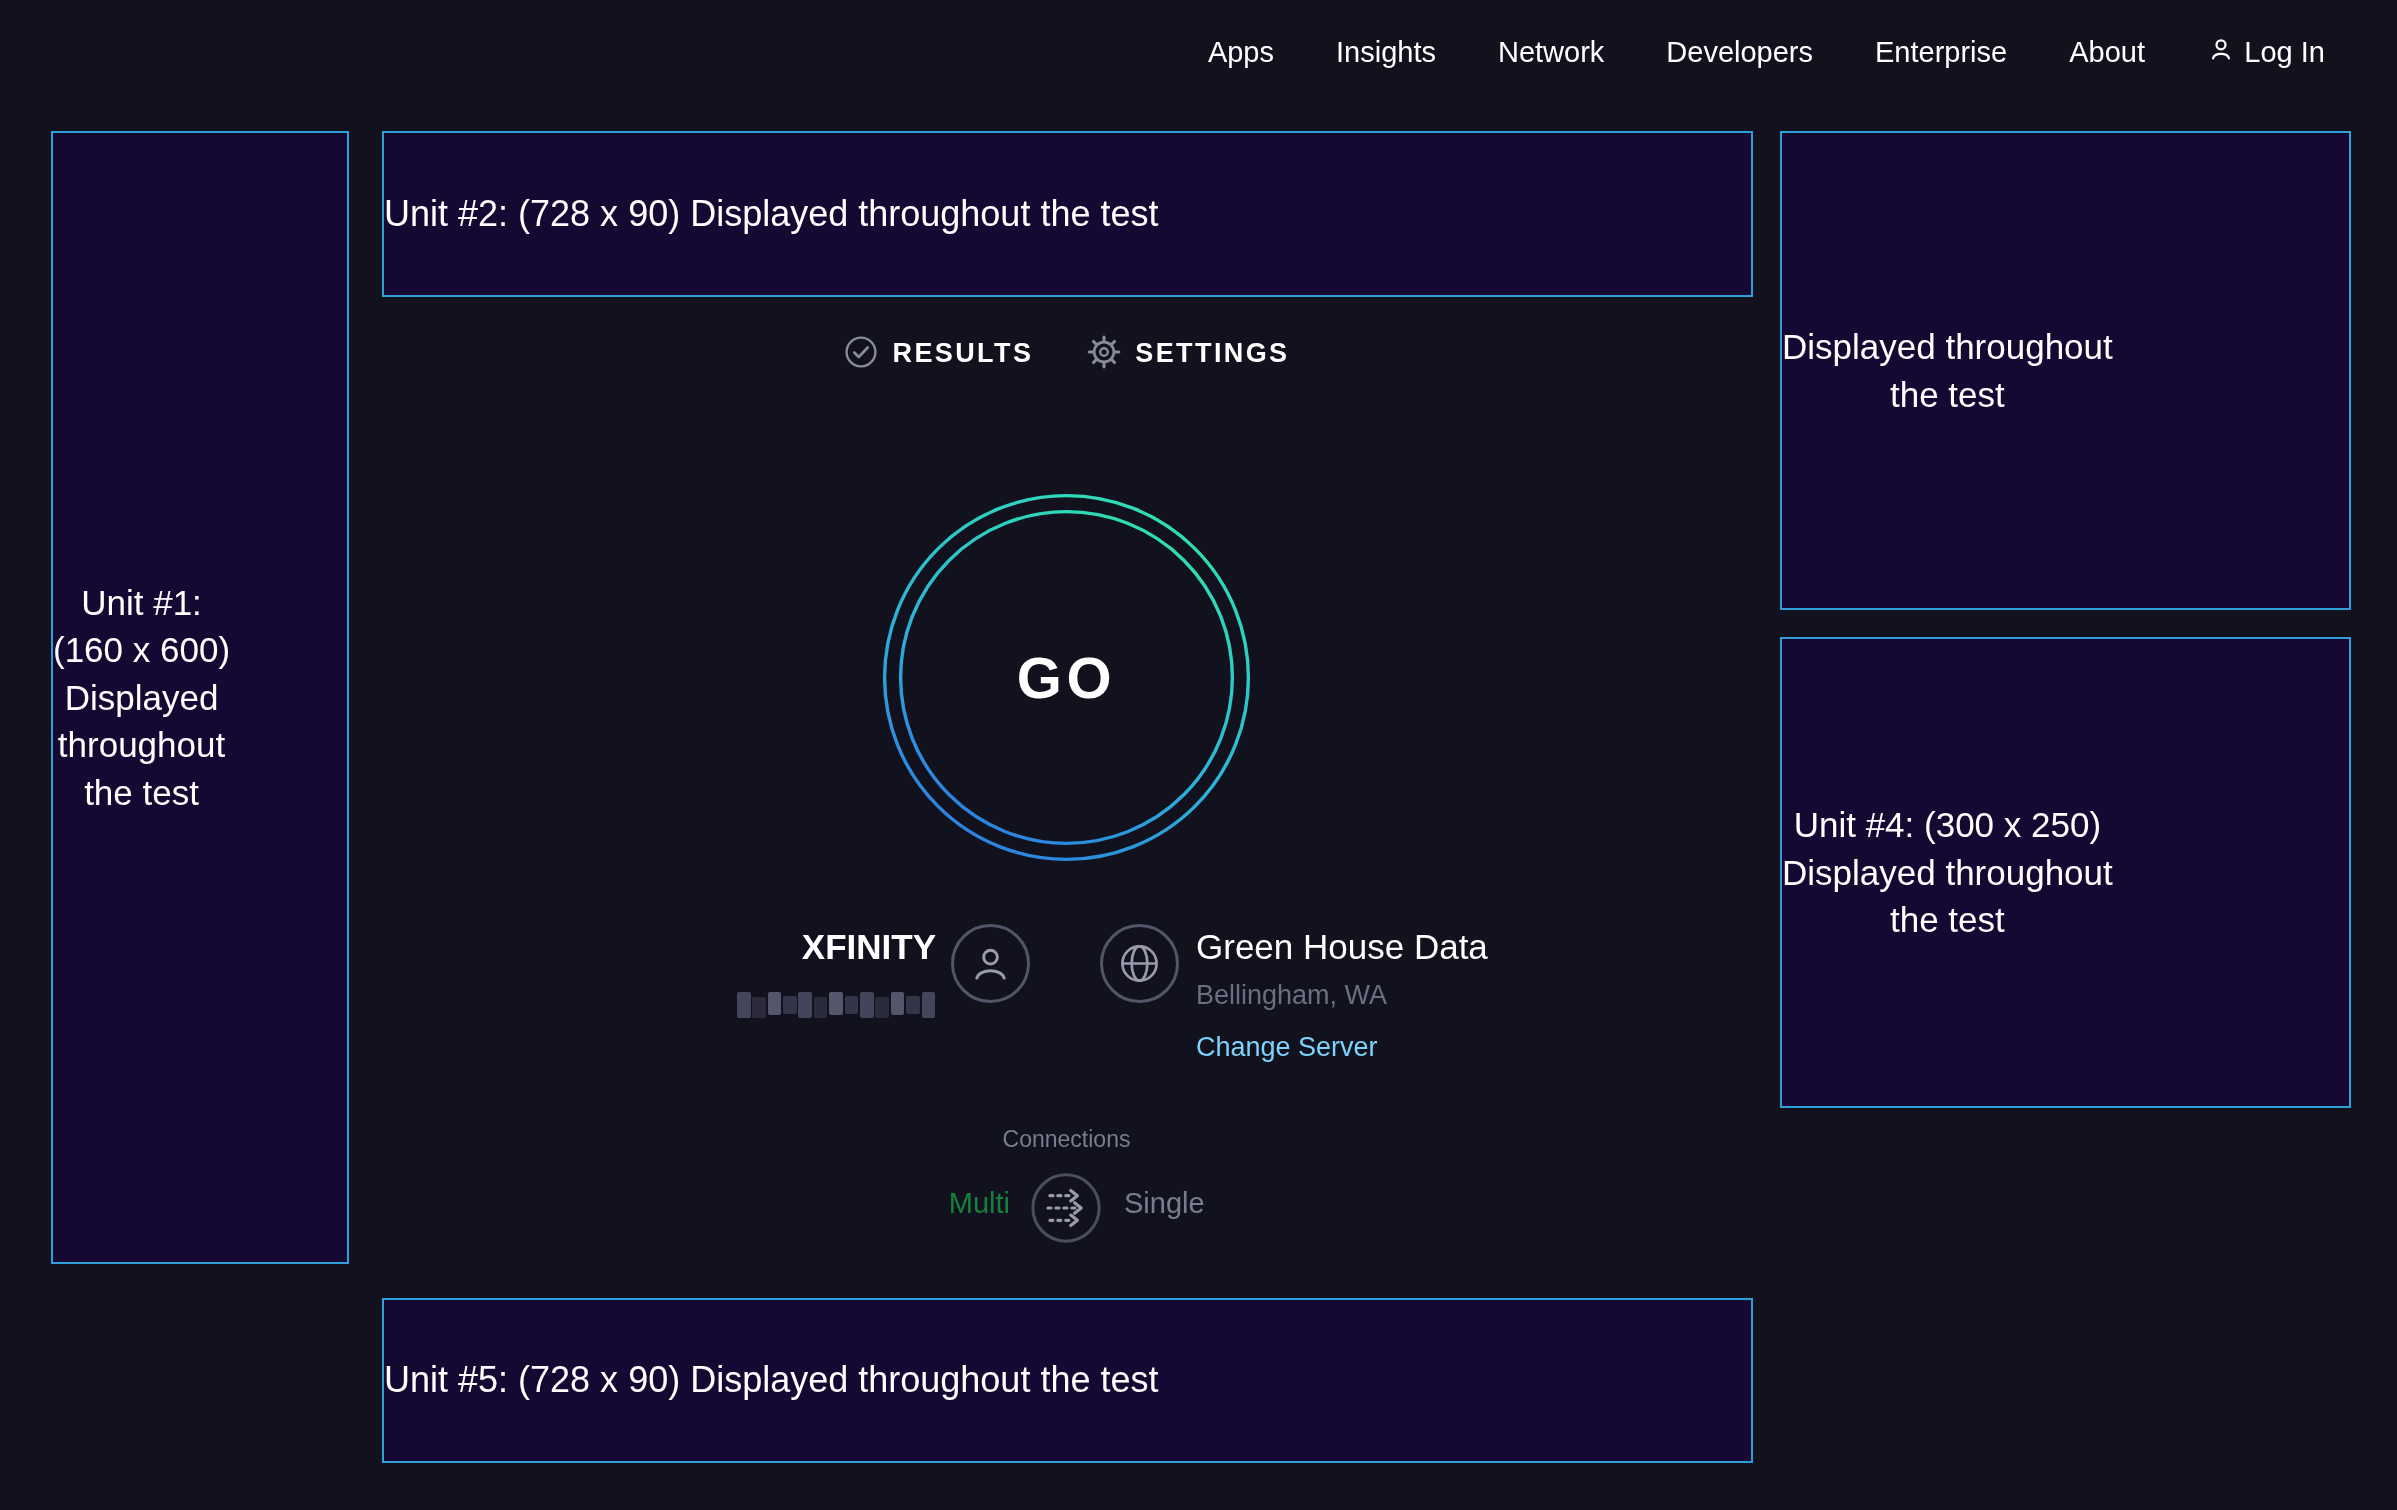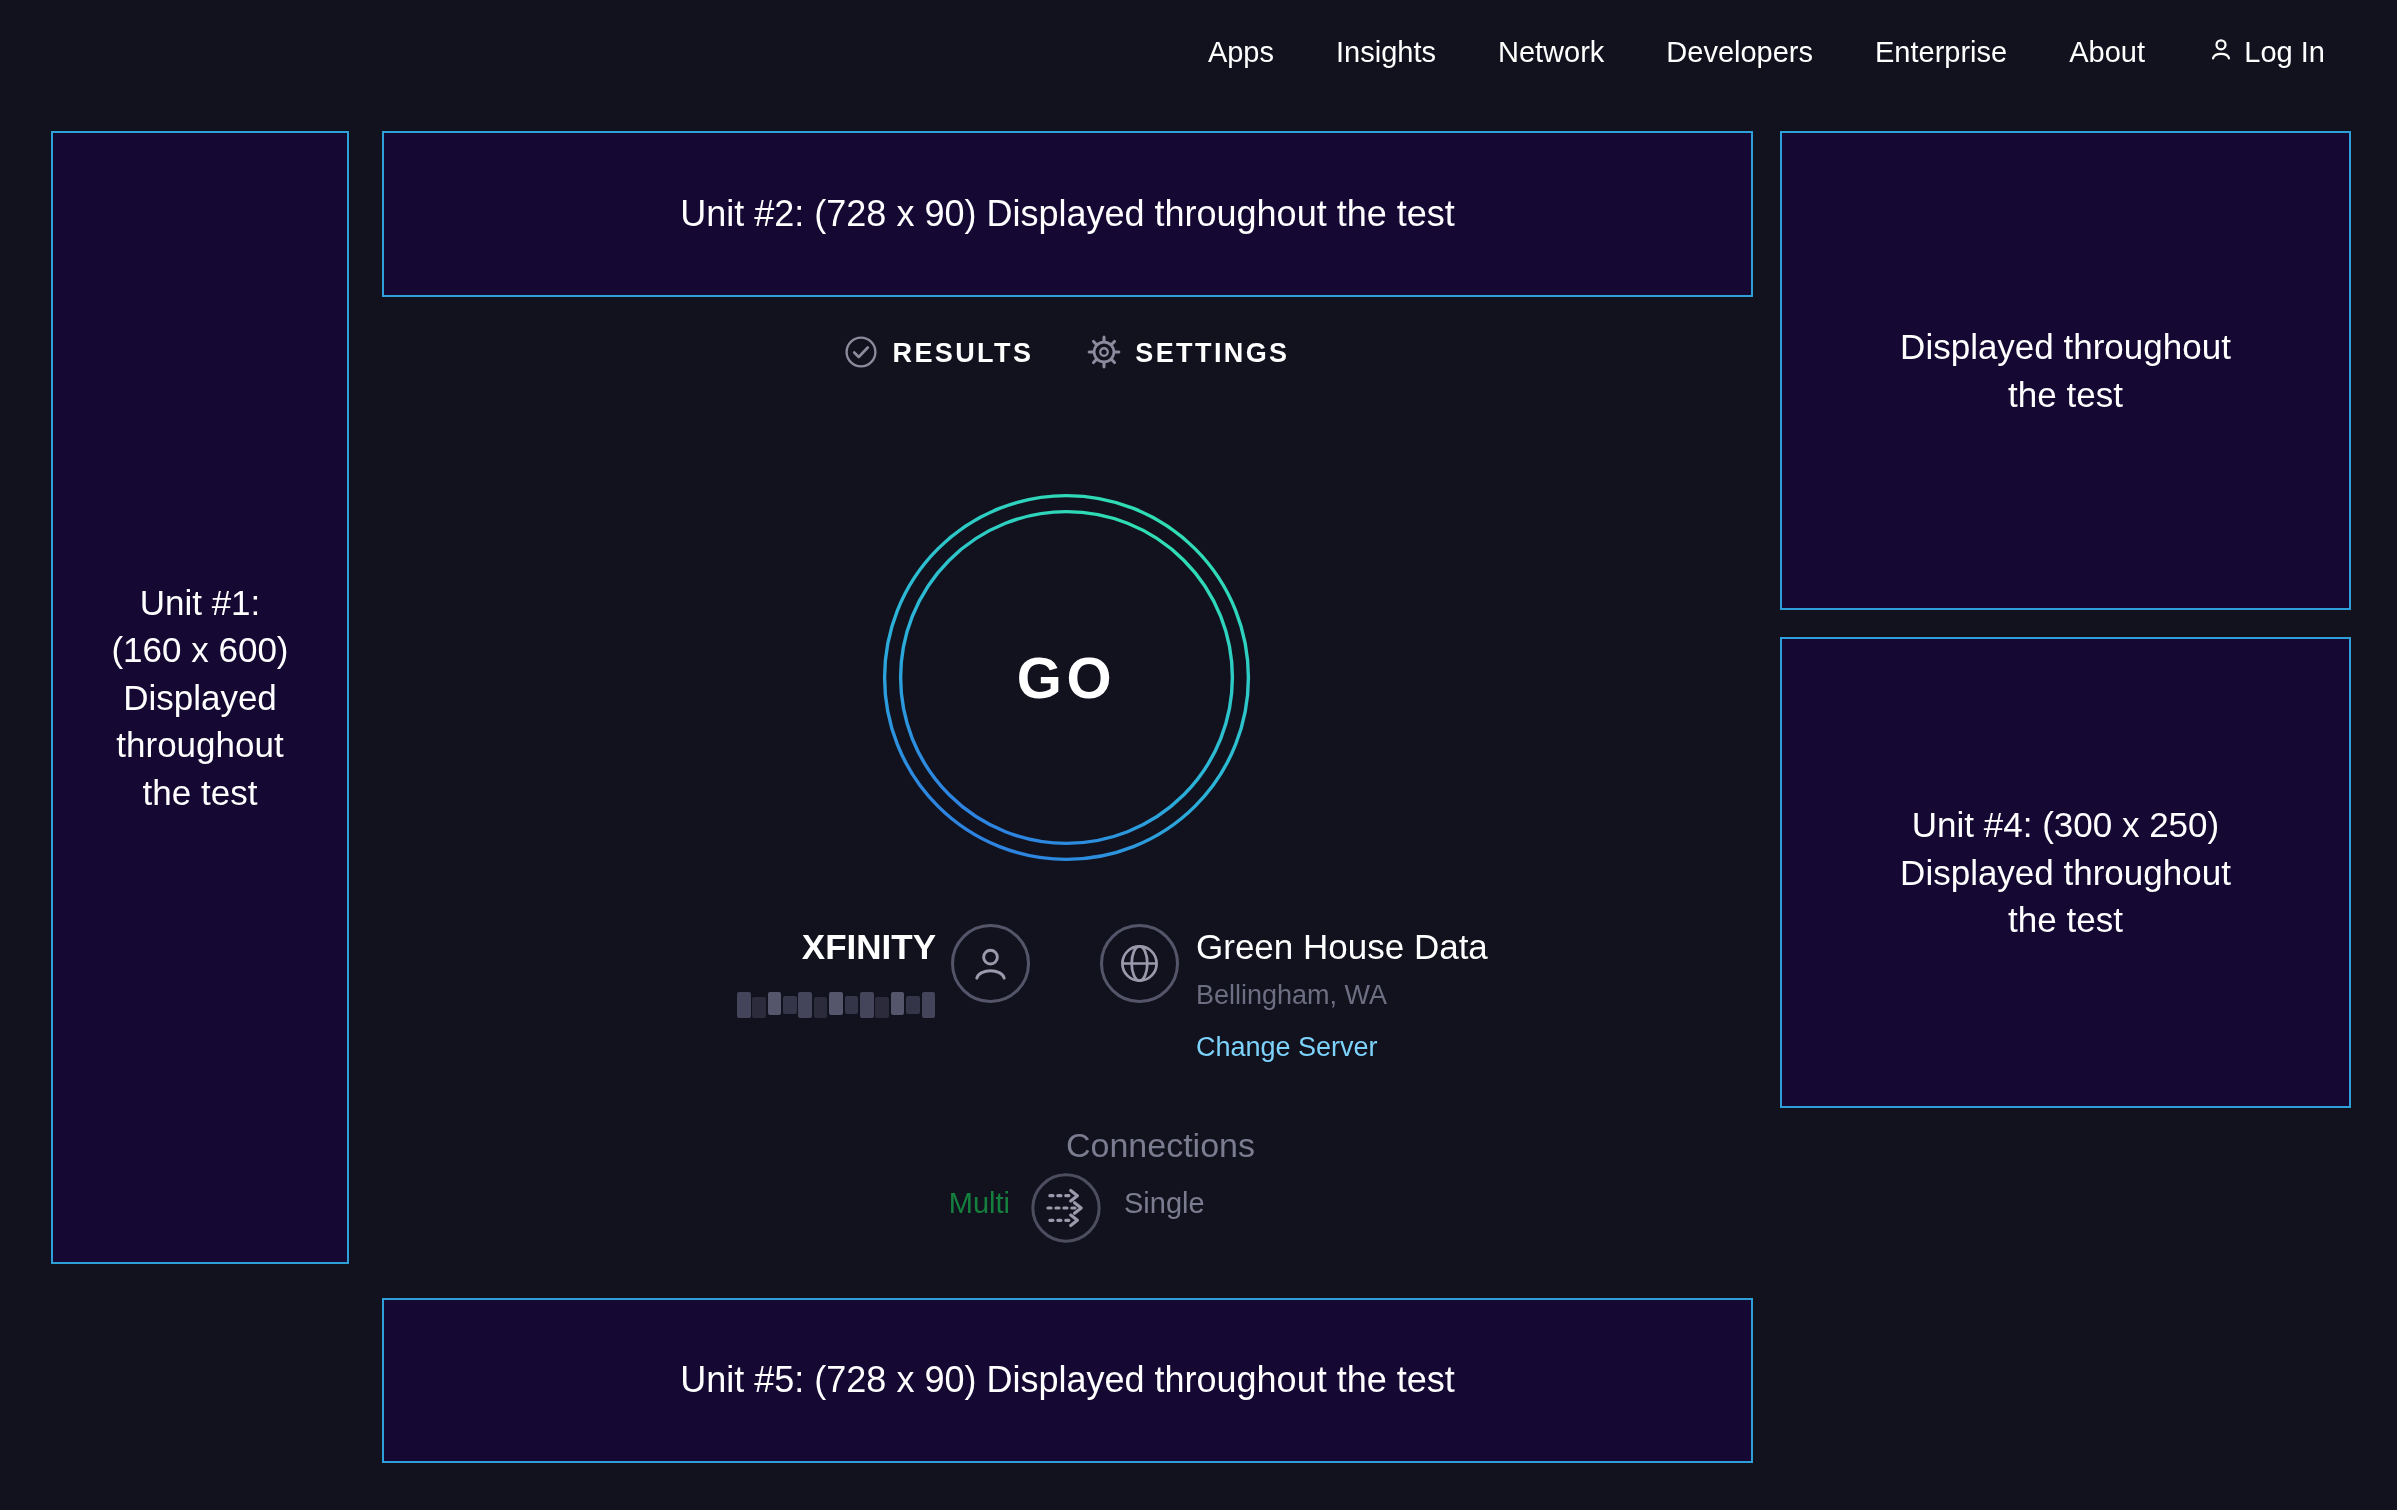--- a/index.html
+++ b/index.html
@@ -66,21 +66,21 @@
   }
 
   
   .ad {
     position: absolute;
     background: #150833;
     border: 2.8px solid #2e9fd8;
     box-sizing: border-box;
     display: flex;
     align-items: center;
-    justify-content: center;
+    justify-content: flex-start;
     text-align: center;
   }
   .ad-text {
     font-size: 35px;
     line-height: 1.36;
     color: #ffffff;
     font-weight: 400;
   }
   .ad-unit1 { left: 51px;   top: 131px;  width: 298px;  height: 1133px; }
   .ad-unit2 { left: 382px;  top: 131px;  width: 1371px; height: 166px; }
@@ -183,22 +183,22 @@
     margin-top: 21px;
     font-size: 27px;
     color: #7dd3fc;
   }
 
   
   .connections-label {
     position: absolute;
     left: 878px; top: 1126px;
     width: 377px;
-    text-align: right;
-    font-size: 34px;
+    text-align: center;
+    font-size: 23px;
     color: #7c7c90;
   }
   .mode-multi {
     position: absolute;
     left: 829px; top: 1187px;
     width: 181px;
     text-align: right;
     font-size: 29px;
     font-weight: 500;
     color: #15803d;

